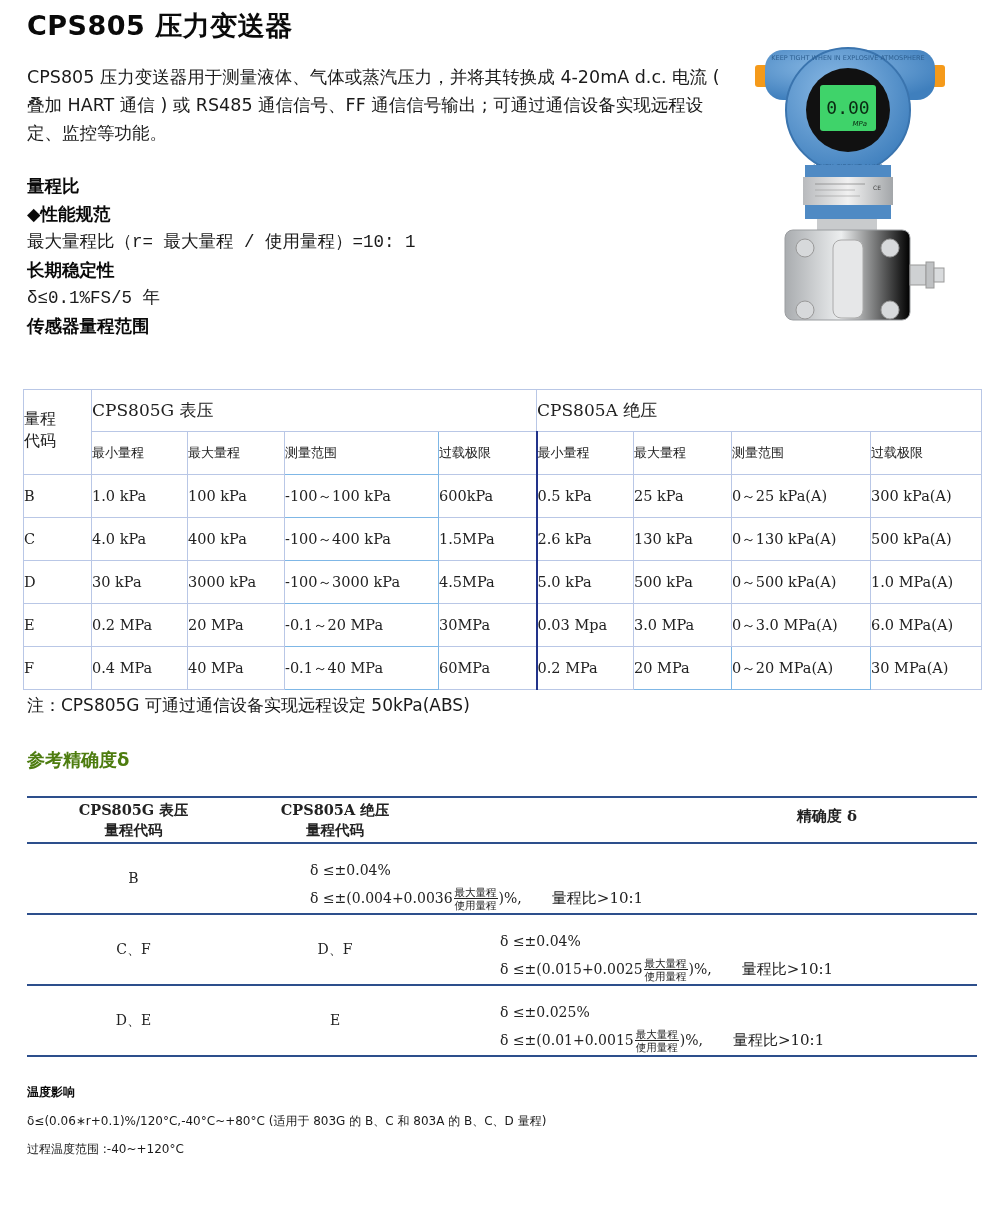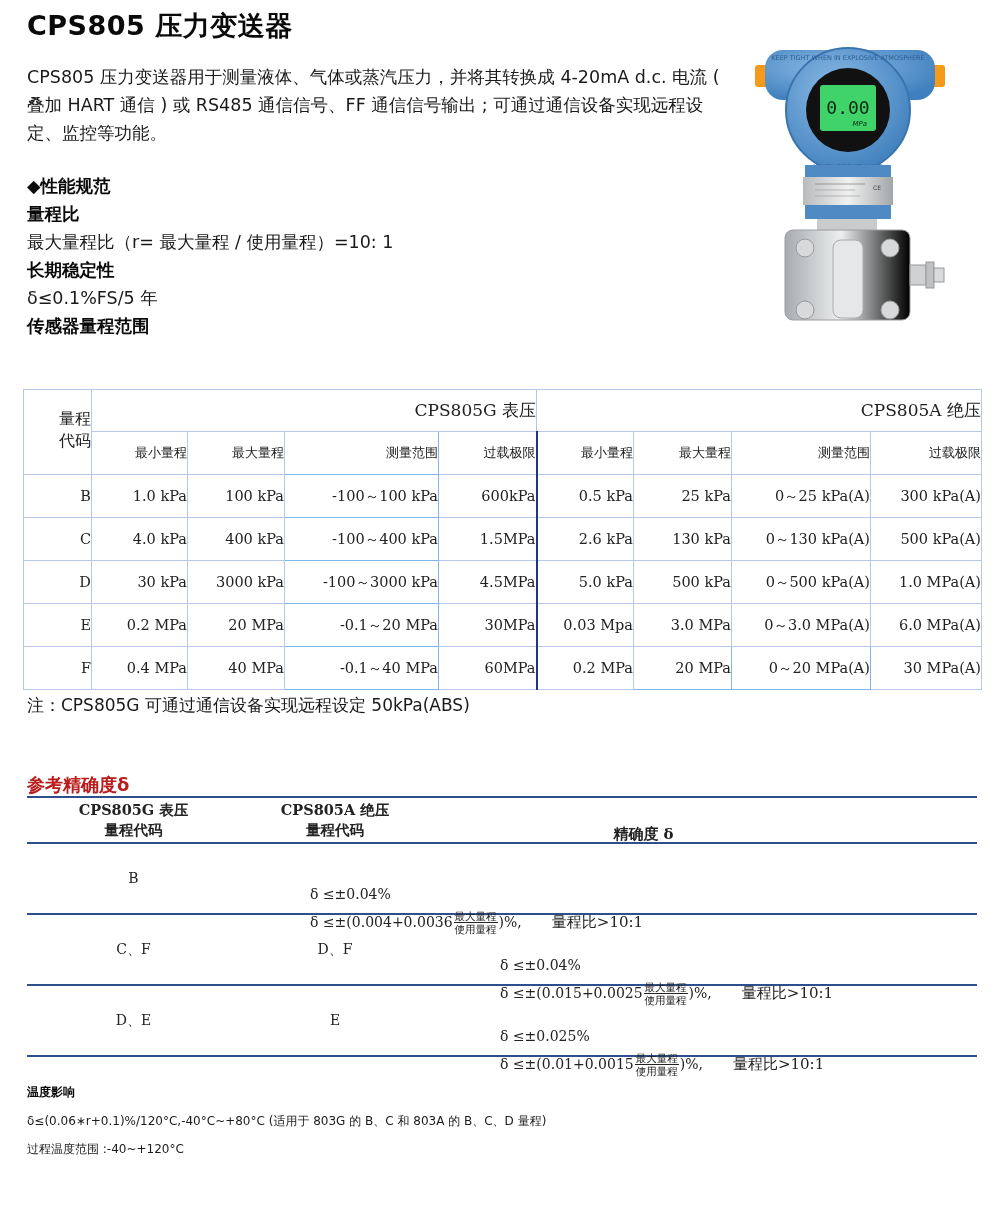--- a/index.html
+++ b/index.html
@@ -4,67 +4,67 @@
 <style>
   * { box-sizing: border-box; margin: 0; padding: 0; }
   html, body { width: 1000px; height: 1221px; background: #ffffff; overflow: hidden; }
   body { position: relative; color: #111; font-family: "DejaVu Sans", "Liberation Sans", sans-serif; }
 
   .title { position: absolute; left: 27px; top: 8px; font-size: 27px; font-weight: bold; letter-spacing: 0.5px; color: #0a0a0a; }
   .intro { position: absolute; left: 27px; top: 63px; width: 700px; font-size: 17.5px; line-height: 28px; color: #1a1a1a; }
 
   .specs { position: absolute; left: 27px; top: 172px; font-size: 17.5px; line-height: 28px; }
   .specs .h { font-weight: bold; color: #0a0a0a; }
-  .specs .t { color: #1a1a1a; }
+  .specs .t { color: #1a1a1a; font-family: Liberation Mono, monospace; }
 
   
   .product { position: absolute; left: 755px; top: 30px; width: 190px; height: 300px; }
 
   
   .range-table { position: absolute; left: 23px; top: 389px; border-collapse: collapse; font-family: "DejaVu Serif", "Liberation Serif", serif; font-size: 14.5px; color: #222; }
-  .range-table td, .range-table th { border: 1.5px solid #b9c7e6; text-align: right; font-weight: normal; height: 43px; padding: 0; }
+  .range-table td, .range-table th { border: 1.5px solid #b9c7e6; text-align: left; font-weight: normal; height: 43px; padding: 0; }
   .range-table .grp { font-size: 17px; height: 42px; }
   .range-table .sub { font-size: 13px; }
   .range-table .code-h { font-size: 16px; line-height: 22px; vertical-align: top; padding-top: 18px; }
   .range-table .hl { border-color: #7fb7e6; }
   .range-table .divider { border-left: 2.5px solid #22338a; }
 
   .note { position: absolute; left: 27px; top: 694px; font-size: 17px; color: #1a1a1a; }
-  .acc-title { position: absolute; left: 27px; top: 773px; font-size: 18px; font-weight: bold; color: #b91c1c; }
+  .acc-title { position: absolute; left: 27px; top: 748px; font-size: 18px; font-weight: bold; color: #4d7c0f; }
 
   
   .acc { position: absolute; left: 27px; top: 796px; width: 950px; font-family: "DejaVu Serif", "Liberation Serif", serif; font-size: 14px; color: #222; }
   .acc .rule { height: 2px; background: #2d4f8c; width: 100%; }
   .acc .row { display: flex; width: 100%; }
   .acc .hdr { height: 44px; }
   .acc .body-row { height: 69px; }
   .acc .c1 { width: 213px; text-align: center; }
   .acc .c2 { width: 190px; text-align: center; }
   .acc .c3 { flex: 1; }
   .acc .hdr .c1, .acc .hdr .c2 { font-weight: bold; font-size: 14.5px; line-height: 20px; padding-top: 2px; }
-  .acc .hdr .c3 { font-weight: bold; text-align: center; padding-top: 27px; padding-right: 120px; font-size: 15px; }
+  .acc .hdr .c3 { font-weight: bold; text-align: right; padding-top: 9px; padding-right: 120px; font-size: 15px; }
   .acc .body-row .c1, .acc .body-row .c2 { padding-top: 26px; }
-  .acc .body-row .c3 { padding-left: 70px; padding-top: 4px; line-height: 20px; margin-top: 36px; }
+  .acc .body-row .c3 { padding-left: 70px; padding-top: 16px; line-height: 20px; }
   .acc .f-line { display: flex; align-items: center; height: 36px; }
   .frac { display: inline-flex; flex-direction: column; align-items: center; font-family: "DejaVu Sans", sans-serif; font-size: 10.5px; line-height: 12px; margin: 0 1px; }
   .frac .num { border-bottom: 1px solid #222; padding: 0 1px; }
   .ratio { margin-left: 30px; font-size: 15px; }
 
   .temp { position: absolute; left: 27px; top: 1078px; font-size: 12px; line-height: 28.5px; color: #1a1a1a; }
   .temp .h { font-weight: bold; color: #0a0a0a; }
 </style>
 </head>
 <body>
 
 <div class="title">CPS805 压力变送器</div>
 <div class="intro">CPS805 压力变送器用于测量液体、气体或蒸汽压力，并将其转换成 4-20mA d.c. 电流 ( 叠加 HART 通信 ) 或 RS485 通信信号、FF 通信信号输出 ; 可通过通信设备实现远程设定、监控等功能。</div>
 
 <div class="specs">
+  <div class="h">量程比</div>
   <div class="h">◆性能规范</div>
-  <div class="h">量程比</div>
   <div class="t">最大量程比（r= 最大量程 / 使用量程）=10: 1</div>
   <div class="h">长期稳定性</div>
   <div class="t">δ≤0.1%FS/5 年</div>
   <div class="h">传感器量程范围</div>
 </div>
 
 <svg class="product" viewBox="0 0 190 300">
   <defs>
     <radialGradient id="hous" cx="0.4" cy="0.35" r="0.7">
       <stop offset="0" stop-color="#8cbbe6"></stop>

